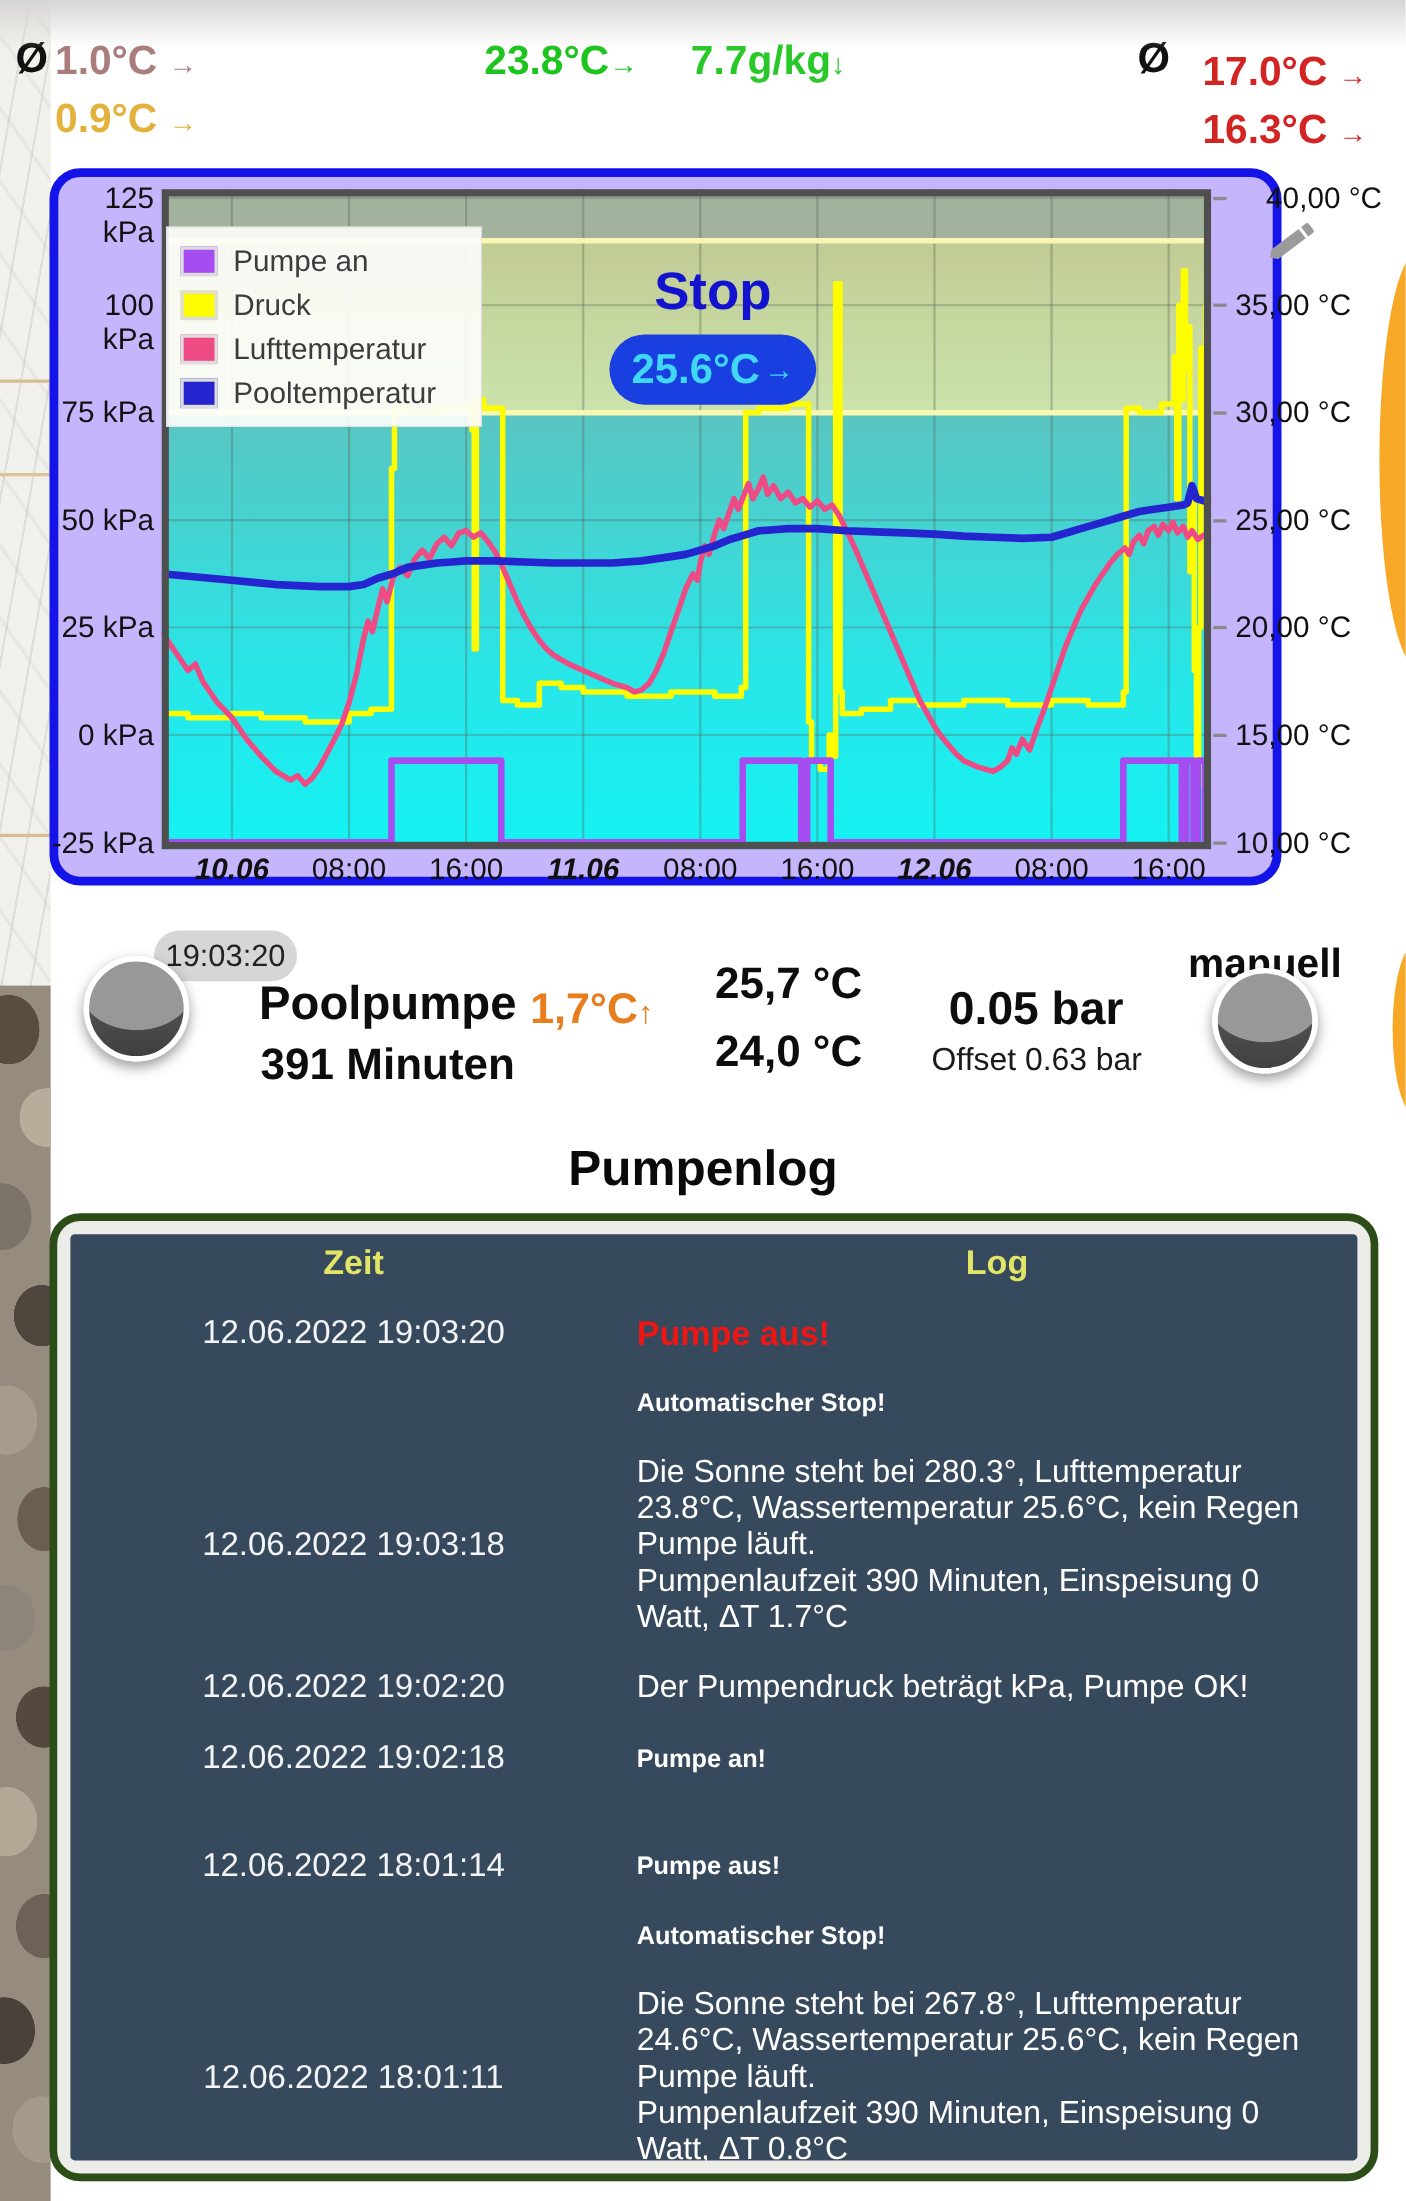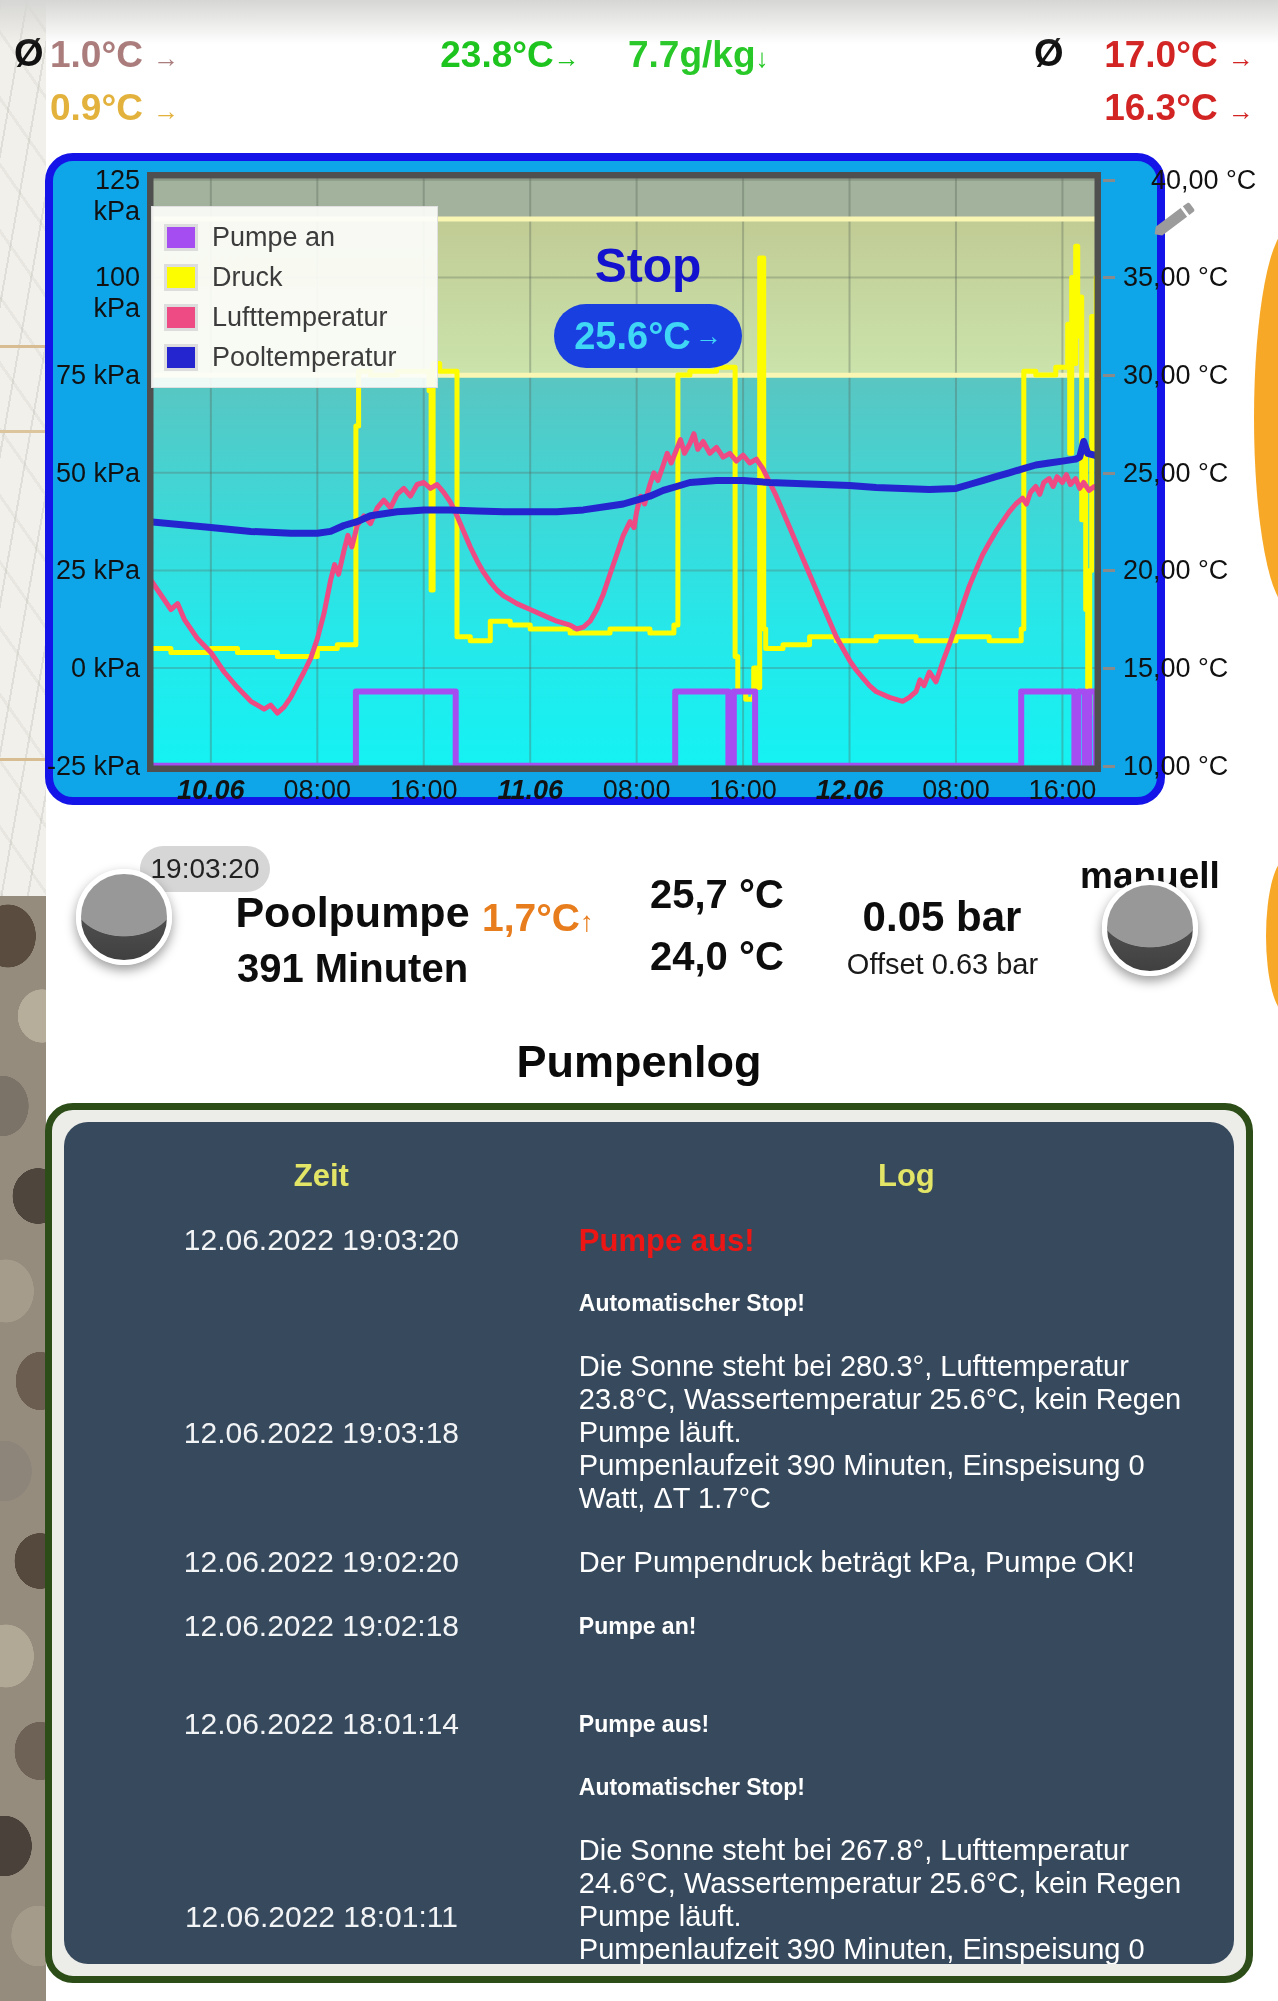--- a/index.html
+++ b/index.html
@@ -39,25 +39,25 @@
   .top-fade { position:absolute; left:0; top:0; right:0; height:44px; z-index:5; pointer-events:none;
     background:linear-gradient(#d6d6d4, rgba(255,255,255,0)); }
 
   
   .hdr { position:absolute; z-index:4; font-weight:bold; font-size:37px; line-height:50px; }
   .avg-sym { position:absolute; z-index:4; font-size:38px; font-weight:bold; color:#111; }
   .arw { font-size:26px; font-weight:bold; }
   .hdr-left { left:50px; top:30px; }
   .hdr-center { left:390px; top:30px; width:240px; text-align:center; }
   .hdr-gkg { left:628px; top:30px; width:180px; }
-  .hdr-right { left:1082px; top:30px; width:172px; text-align:right; }
+  .hdr-right { left:1082px; top:40px; width:172px; text-align:center; }
 
   
   .chart-panel { position:absolute; left:45px; top:153px; width:1120px; height:652px; z-index:2;
-    background:#0ea5e9; border:8px solid #1414e8; border-radius:28px; }
+    background:#c4b5fd; border:8px solid #1414e8; border-radius:28px; }
   .yaxis-label { position:absolute; font-size:27px; color:#111; width:95px; text-align:right; }
   .yaxis-label-r { position:absolute; font-size:27px; color:#111; text-align:left; width:140px; }
   .ytick-r { position:absolute; width:12px; height:3px; background:#8a8a8a; }
   .xaxis-label { position:absolute; font-size:27px; color:#111; width:110px; text-align:center; top:614px; }
   .xaxis-label.day { font-weight:bold; font-style:italic; }
   .plot-wrap { position:absolute; left:94px; top:11px; width:954px; height:600px; }
   .plot-svg { position:absolute; left:0; top:0; }
   .legend { position:absolute; left:4px; top:18px; background:rgba(252,253,250,.92); border:1px solid #e0e0e0;
     padding:10px 40px 10px 12px; z-index:3;margin-top:16px; }
   .legend-row { display:flex; align-items:center; height:40px; cursor:pointer; }
@@ -96,22 +96,22 @@
   .pump-offset { position:absolute; left:845px; top:948px; width:195px; text-align:center;
     font-size:29px; color:#1a1a1a; z-index:2; }
   .pump-mode { position:absolute; left:1080px; top:855px; width:135px; text-align:center;
     font-size:37px; font-weight:bold; color:#0d0d0d; z-index:2; }
 
   
   .log-title { position:absolute; left:0; top:1036px; width:100%; text-align:center;
     font-size:45px; font-weight:bold; color:#0a0a0a; z-index:2; }
   .log-panel { position:absolute; left:45px; top:1103px; width:1208px; height:880px; z-index:2;
     background:#ecece8; border:7px solid #2c4d17; border-radius:28px; padding:12px; }
-  .log-table { width:100%; height:100%; background:#37495c; border-radius:24px; overflow:hidden;
-    padding:28px 0 10px 0; }
+  .log-table { width:100%; height:100%; background:#37495c; border-radius:4px; overflow:hidden;
+    padding:0 0 10px 0; }
   .log-head { display:grid; grid-template-columns:44% 1fr; }
   .log-head div { text-align:center; font-size:31px; font-weight:bold; color:#e2e566; padding:8px 0 14px 0; }
   .log-row { display:grid; grid-template-columns:44% 1fr; align-items:center; padding:15px 0; }
   .log-row.gap-before { margin-top:34px; }
   .log-time { text-align:center; font-size:30px; color:#f2f4f6; }
   .log-text { font-size:29px; line-height:33px; color:#fff; padding-right:26px; white-space:pre-line; }
   .log-text.bold { font-size:23px; font-weight:bold; }
   .log-text.alert { font-size:31px; font-weight:bold; color:#ee1515; }
 </style>
 </head>

